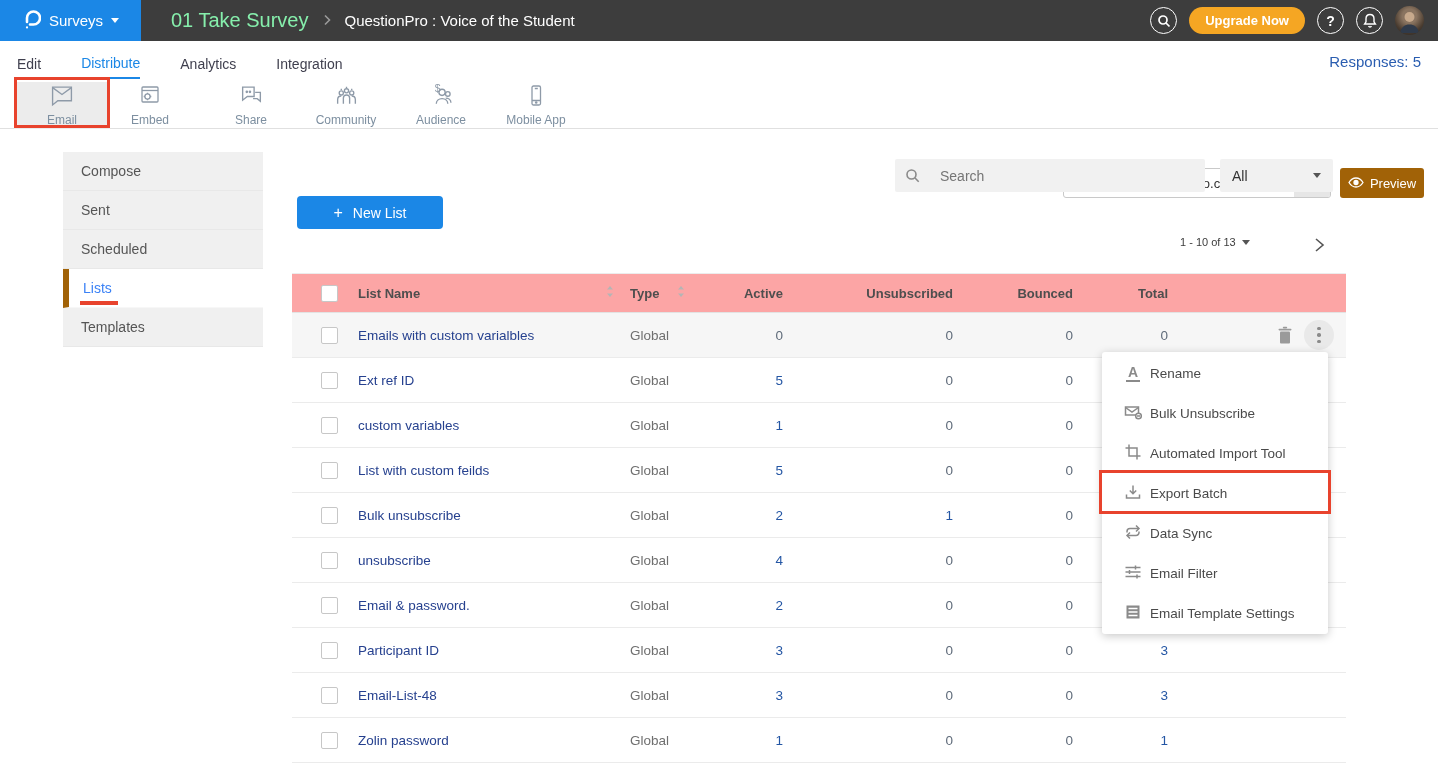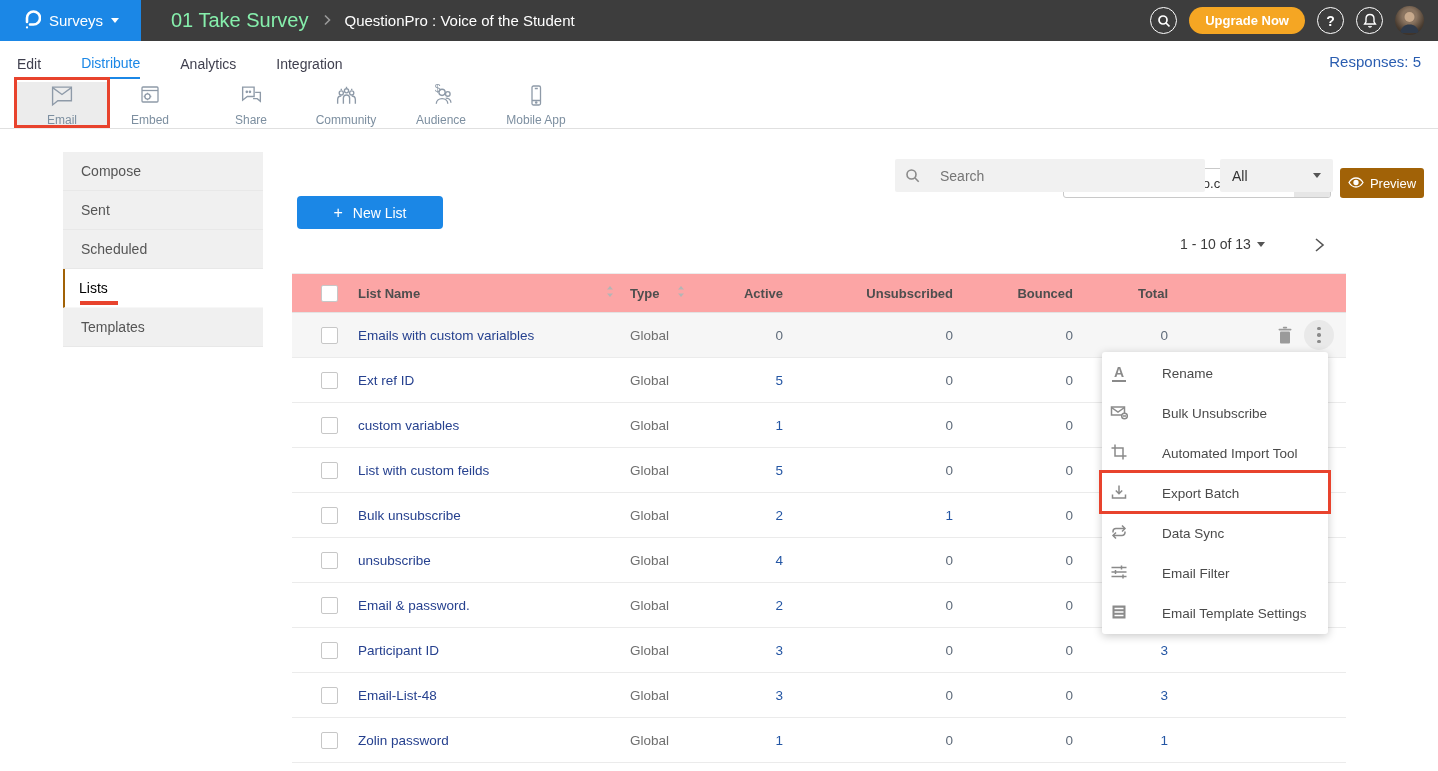--- a/index.html
+++ b/index.html
@@ -35,31 +35,31 @@
   .anno-box { position:absolute; border:3px solid #E8432D; pointer-events:none; z-index:30; }
   .email-anno { left:14px; top:77px; width:96px; height:51px; }
   .url-wrap { position:absolute; left:1063px; top:86px; width:268px; height:30px; border:1px solid #c9c9c9; border-radius:3px; background:#fff; overflow:hidden; }
   .url-wrap input { position:absolute; left:0; top:0; width:232px; height:28px; border:none; outline:none; padding:0 8px; font-size:13px; color:#333; font-family:inherit; background:transparent; }
   .pencil-seg { position:absolute; right:0; top:0; width:36px; height:28px; background:#e6e6e6; display:flex; align-items:center; justify-content:center; cursor:pointer; }
   .preview-btn { position:absolute; left:1340px; top:86px; width:84px; height:30px; background:#a16207; border:none; border-radius:3px; color:#fff; font-size:13px; font-family:inherit; display:flex; align-items:center; justify-content:center; gap:6px; cursor:pointer; }
 
   
   .sidebar { position:absolute; left:63px; top:152px; width:200px; background:#f0f0f0; }
   .side-item { height:39px; display:flex; align-items:center; padding-left:18px; font-size:14px; color:#555; cursor:pointer; border-bottom:1px solid rgba(0,0,0,0.03); position:relative; }
-  .side-item.active { background:#fff; border-left:2px solid #a16207; padding-left:14px; color:#000000; }
+  .side-item.active { background:#fff; border-left:6px solid #a16207; padding-left:14px; color:#3b82f6; }
   .lists-anno { left:80px; top:301px; width:38px; height:4px; background:#E8432D; border:none; position:absolute; z-index:30; }
 
   
   .search-box { position:absolute; left:895px; top:159px; width:310px; height:33px; background:#f1f1f1; border-radius:2px; display:flex; align-items:center; padding:0 10px; gap:20px; }
   .search-box input { border:none; outline:none; background:transparent; font-size:14px; color:#444; font-family:inherit; width:100%; }
   .filter-dd { position:absolute; left:1220px; top:159px; width:113px; height:33px; background:#f1f1f1; border-radius:2px; display:flex; align-items:center; padding:0 12px; font-size:14px; color:#333; cursor:pointer; }
   .filter-dd .caret { margin-left:auto; }
   .new-list-btn { position:absolute; left:297px; top:196px; width:146px; height:33px; background:#1B87E6; border:none; border-radius:4px; color:#fff; font-size:14px; font-family:inherit; display:flex; align-items:center; justify-content:center; gap:10px; cursor:pointer; }
   .new-list-btn .plus { font-size:16px; font-weight:normal; }
-  .pagination { position:absolute; left:1180px; top:236px; display:flex; align-items:center; gap:8px; font-size:14px; color:#3c3c3c; }
+  .pagination { position:absolute; left:1180px; top:236px; display:flex; align-items:center; gap:8px; font-size:11px; color:#3c3c3c; }
   .pagination .pg-range { cursor:pointer; display:flex; align-items:center; gap:6px; }
   .next-page { position:absolute; left:1306px; top:232px; width:26px; height:26px; display:flex; align-items:center; justify-content:center; cursor:pointer; }
 
   
   .table { position:absolute; left:292px; top:273px; width:1054px; }
   .t-head { height:40px; background:#fca5a5; border-top:1px solid #ececec; border-bottom:1px solid #e3e3e3; display:flex; align-items:center; font-size:13px; font-weight:bold; color:#4e4e4e; }
   .t-row { height:45px; border-bottom:1px solid #ebebeb; display:flex; align-items:center; font-size:13.5px; }
   .t-row.hl { background:#f6f6f6; }
   .col-check { width:46px; display:flex; justify-content:flex-end; }
   .checkbox { width:17px; height:17px; border:1px solid #c7c7c7; border-radius:2px; background:#fff; cursor:pointer; }
@@ -75,21 +75,21 @@
   .list-link { color:#26418f; cursor:pointer; }
   .type-txt { color:#6f6f6f; }
   .num-link { color:#2456a4; cursor:pointer; }
   .num-zero { color:#5f6b7a; }
   .trash-btn { width:26px; height:26px; display:flex; align-items:center; justify-content:center; cursor:pointer; }
   .kebab-btn { width:30px; height:30px; border-radius:50%; background:#e9e9e9; display:flex; flex-direction:column; align-items:center; justify-content:center; gap:3px; cursor:pointer; }
   .kebab-btn i { width:3.5px; height:3.5px; border-radius:50%; background:#8a8a8a; }
 
   
   .ctx-menu { position:absolute; left:1102px; top:352px; width:226px; background:#fff; border-radius:3px; box-shadow:0 2px 10px rgba(0,0,0,0.22); z-index:20; padding:1px 0; }
-  .ctx-item { height:40px; display:flex; align-items:center; padding-left:8px; gap:34px; font-size:13.5px; color:#4a4a4a; cursor:pointer; position:relative; }
+  .ctx-item { height:40px; display:flex; align-items:center; padding-left:22px; gap:8px; font-size:13.5px; color:#4a4a4a; cursor:pointer; position:relative; }
   .ctx-item svg { stroke:#8a8a8a; fill:none; stroke-width:1.5; flex:0 0 18px; }
   .rename-glyph { width:18px; text-align:center; color:#8a8a8a; font-size:14px; font-weight:bold; line-height:1; }
   .rename-glyph::before { content:"A"; border-bottom:2px solid #8a8a8a; padding:0 2px 1px; display:inline-block; }
   .export-anno { left:-3px; top:118px; width:232px; height:44px; }
 
   .mag-icon svg { stroke:#8a8a8a; fill:none; stroke-width:1.6; display:block; }
 </style>
 </head>
 <body>
 

